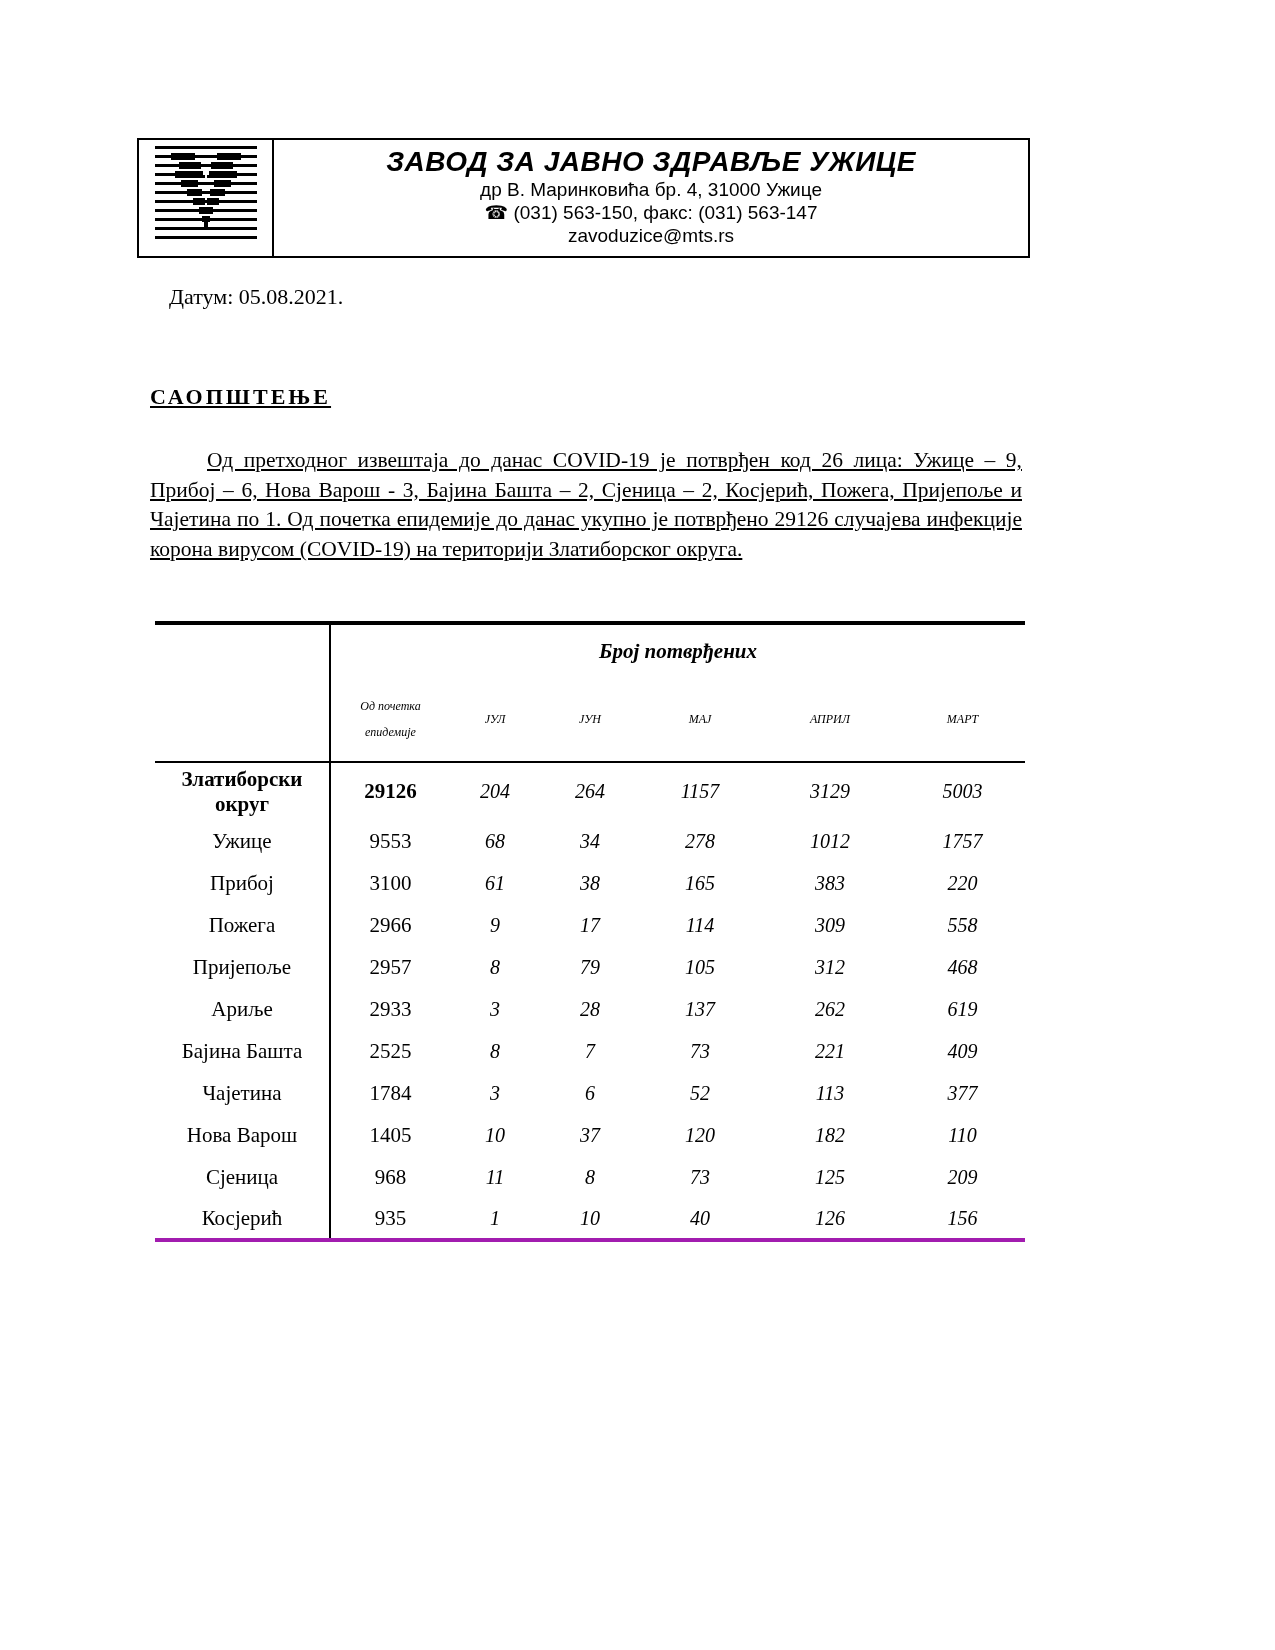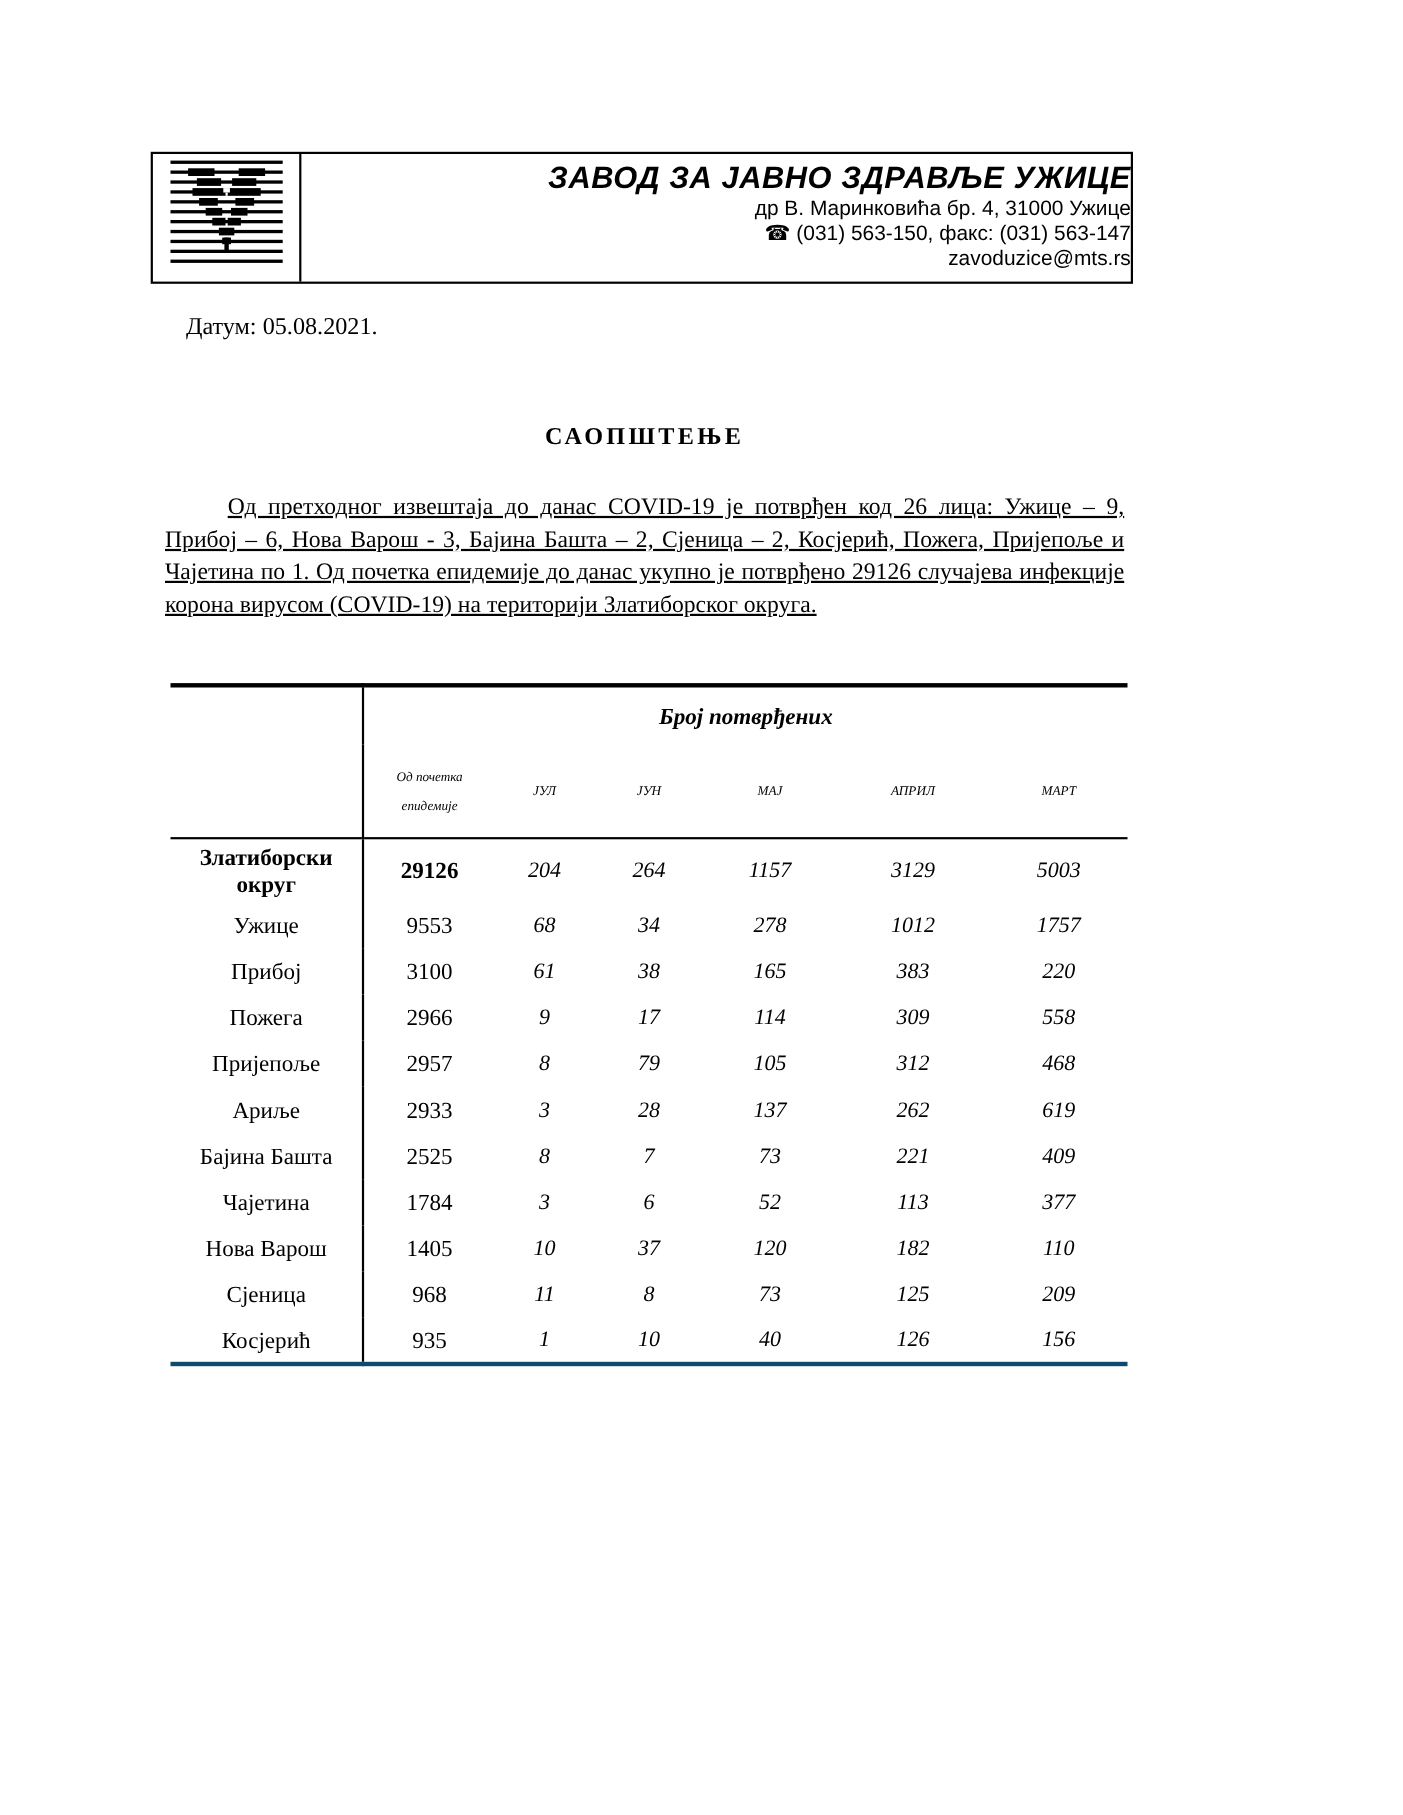--- a/index.html
+++ b/index.html
@@ -11,44 +11,44 @@
   
   .header-box {
     position:absolute; left:137px; top:138px; width:893px; height:120px;
     border:2px solid #000; box-sizing:border-box; display:flex;
     font-family:"Liberation Sans", sans-serif;
   }
   .logo-cell {
     width:135px; border-right:2px solid #000; box-sizing:border-box;
     display:flex; justify-content:center; align-items:flex-start; padding-top:5px;
   }
-  .header-text { flex:1; text-align:right; padding-top:6px; }
+  .header-text { flex:1; text-align:center; padding-top:6px; }
   .org-name { font-size:28px; font-weight:bold; font-style:italic; letter-spacing:0.5px; white-space:nowrap; }
   .header-line { font-size:19px; line-height:23px; }
 
   
   .date-line { position:absolute; left:169px; top:284px; font-size:22px; }
 
   
   .doc-title {
-    position:absolute; left:150px; top:384px; width:872px; text-align:center;
-    font-size:22px; font-weight:bold; letter-spacing:3px;
+    position:absolute; left:150px; top:384px; width:872px; text-align:left;
+    font-size:22px; font-weight:bold; letter-spacing:3px;text-decoration:underline;
   }
 
   
   .body-par {
     position:absolute; left:150px; top:446px; width:872px;
     font-size:21.5px; line-height:29.5px; text-align:justify; text-indent:57px;text-decoration:underline;
   }
 
   
   .covid-table {
     position:absolute; left:155px; top:621px; width:870px;
     border-collapse:collapse; table-layout:fixed;
-    border-top:4px solid #000; border-bottom:4px solid #0c4a6e;
+    border-top:4px solid #000; border-bottom:4px solid #a21caf;
   }
   .covid-table thead { border-bottom:2px solid #000; }
   .covid-table th, .covid-table td { padding:0; text-align:center; vertical-align:middle; }
   .first-col { border-right:2px solid #000; }
   .group-hdr { height:52px; font-size:21px; font-weight:bold; font-style:italic; }
   .cols-row th { height:84px; font-size:12px; font-weight:normal; font-style:italic; }
   .epid-hdr-inner { width:96px; margin:0 auto; line-height:26px; }
   .covid-table tbody tr { height:42px; }
   .covid-table tbody tr.summary-row { height:58px; }
   .covid-table td.name { font-size:21px; line-height:25px; }

